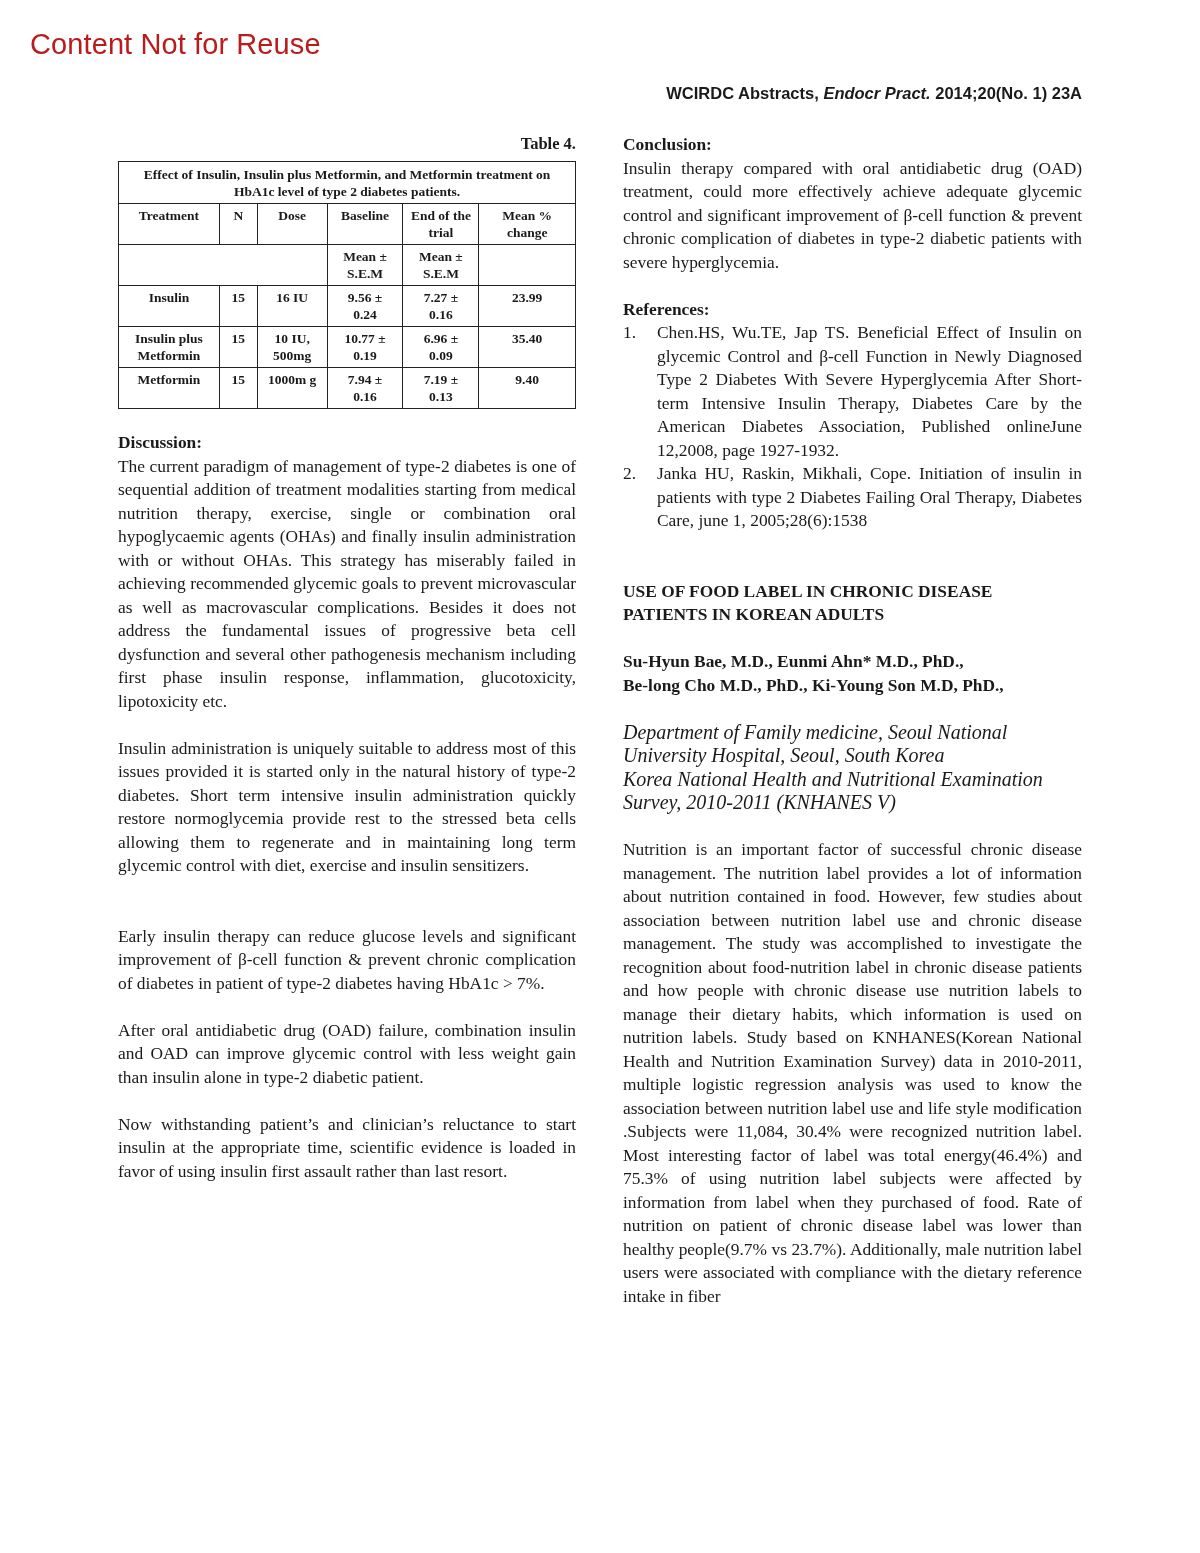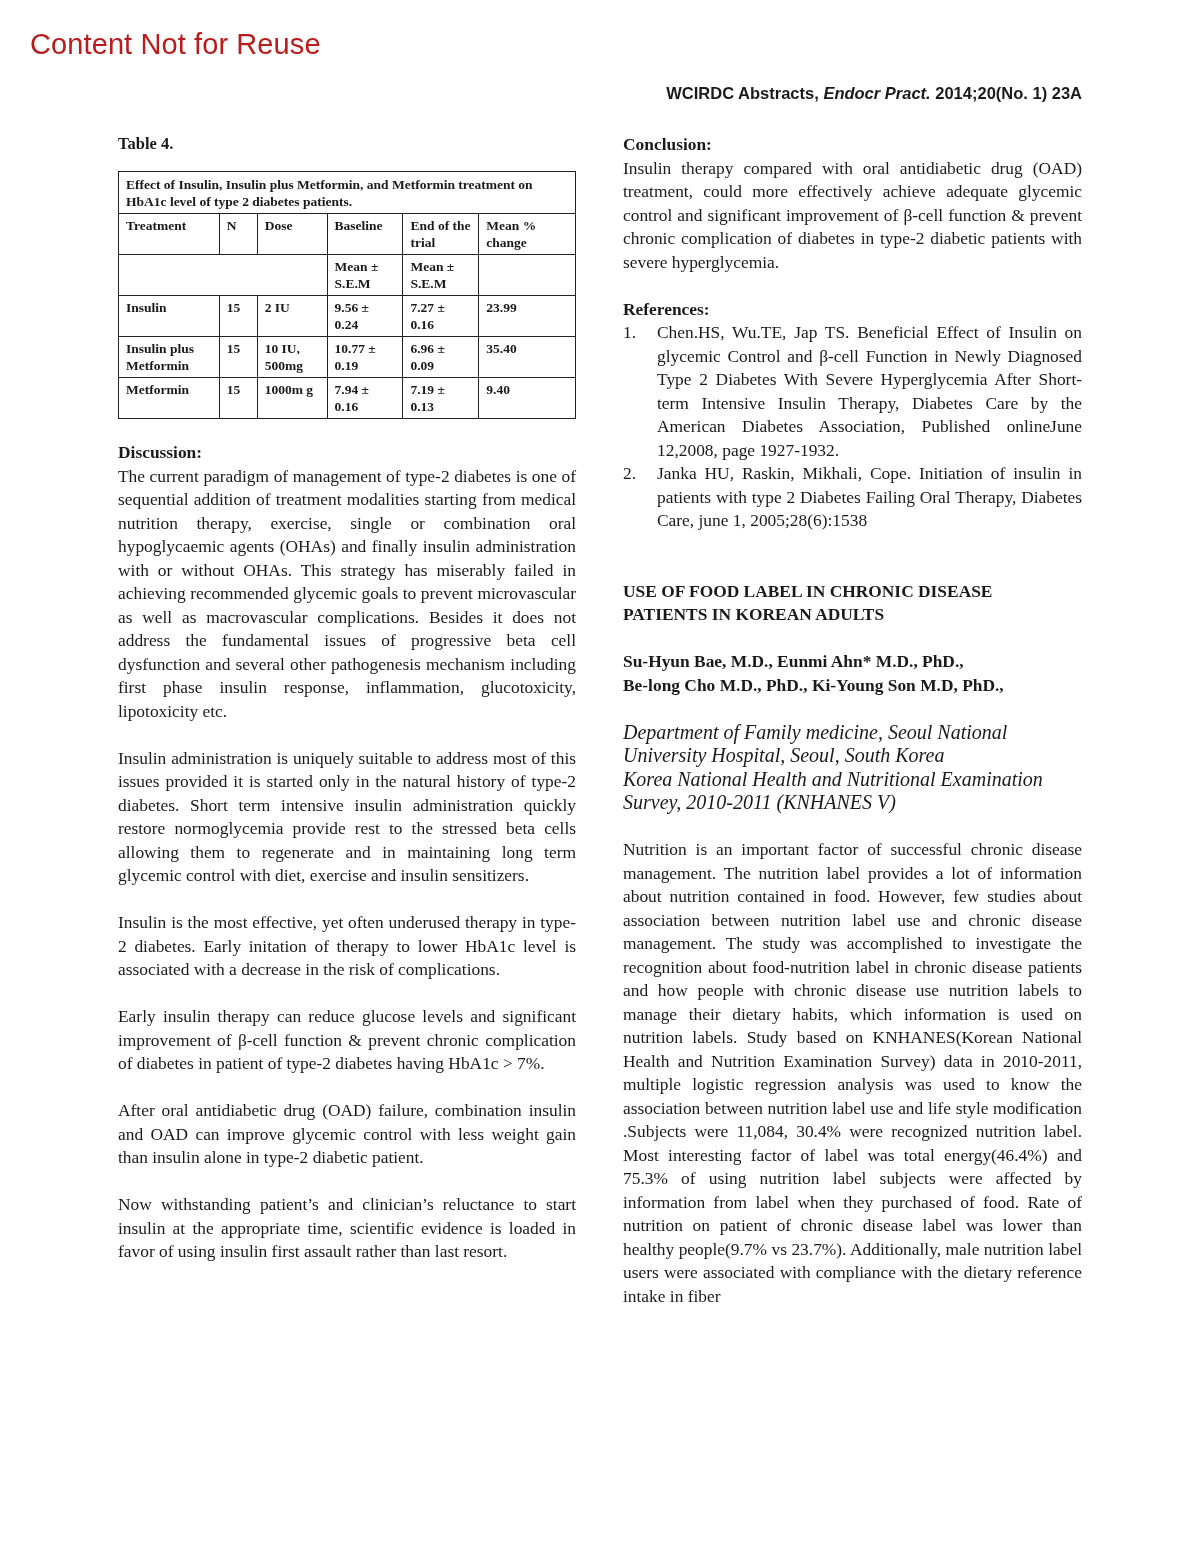--- a/index.html
+++ b/index.html
@@ -14,26 +14,26 @@
     .running-head {
       position: absolute; right: 118px; top: 84px;
       font-family: "Liberation Sans", "DejaVu Sans", sans-serif;
       font-size: 16.5px; font-weight: bold; color: #1a1a1a;
     }
     .running-head em { font-style: italic; }
 
     .col-left { position: absolute; left: 118px; top: 133px; width: 458px; }
     .col-right { position: absolute; left: 623px; top: 133px; width: 459px; }
 
-    .table-title { text-align: left; font-weight: bold; font-size: 16.5px; line-height: 22px; margin-bottom: 16px; margin-left: 0; }
+    .table-title { text-align: right; font-weight: bold; font-size: 16.5px; line-height: 22px; margin-bottom: 6px; margin-left: 0; }
     table.data {
       width: 458px; border-collapse: collapse; font-size: 13.5px; font-weight: bold; line-height: 17px;
       border: 1.5px solid #222;
     }
-    table.data td { border: 1.5px solid #222; padding: 3px 7px 3px 7px; vertical-align: top; }
+    table.data td { border: 1.5px solid #222; padding: 3px 7px 3px 7px; vertical-align: top; text-align: center; }
     table.data td.caption { padding: 4px 7px 3px 7px; }
     .w-treat { width: 101px; }
     .w-n { width: 38px; }
     .w-dose { width: 70px; }
     .w-base { width: 76px; }
     .w-end { width: 76px; }
     .w-mean { width: 97px; }
 
     .para {
       font-size: 17.4px; line-height: 23.5px; text-align: justify; hyphens: manual;
@@ -74,21 +74,21 @@
     </tr>
     <tr>
       <td colspan="3"></td>
       <td>Mean ± S.E.M</td>
       <td>Mean ± S.E.M</td>
       <td></td>
     </tr>
     <tr>
       <td>Insulin</td>
       <td>15</td>
-      <td>2 IU</td>
+      <td>16 IU</td>
       <td>9.56 ± 0.24</td>
       <td>7.27 ± 0.16</td>
       <td>23.99</td>
     </tr>
     <tr>
       <td>Insulin plus Metformin</td>
       <td>15</td>
       <td>10 IU, 500mg</td>
       <td>10.77 ± 0.19</td>
       <td>6.96 ± 0.09</td>
@@ -104,21 +104,20 @@
     </tr>
   </tbody>
     </table>
 
   <div style="height: 22px;"></div>
   <div class="heading">Discussion:</div>
   <p class="para">The current paradigm of management of type-2 diabetes is one of sequential addition of treatment modalities starting from medical nutrition therapy, exercise, single or com­bination oral hypoglycaemic agents (OHAs) and finally insulin administration with or without OHAs. This strategy has miserably failed in achieving recommended glycemic goals to prevent microvascular as well as macrovascular complications. Besides it does not address the fundamen­tal issues of progressive beta cell dysfunction and several other pathogenesis mechanism including first phase insulin response, inflammation, glucotoxicity, lipotoxicity etc.</p>
   <div class="gap"></div>
   <p class="para">Insulin administration is uniquely suitable to address most of this issues provided it is started only in the natural his­tory of type-2 diabetes. Short term intensive insulin admin­istration quickly restore normoglycemia provide rest to the stressed beta cells allowing them to regenerate and in maintaining long term glycemic control with diet, exercise and insulin sensitizers.</p>
   <div class="gap"></div>
-  <p class="para">Insulin is the most effective, yet often underused therapy in type-2 diabetes. Early initation of therapy to lower HbA1c level is associated with a decrease in the risk of complications.</p>
   <div class="gap"></div>
   <p class="para">Early insulin therapy can reduce glucose levels and sig­nificant improvement of β-cell function &amp; prevent chronic complication of diabetes in patient of type-2 diabetes hav­ing HbA1c &gt; 7%.</p>
   <div class="gap"></div>
   <p class="para">After oral antidiabetic drug (OAD) failure, combination insulin and OAD can improve glycemic control with less weight gain than insulin alone in type-2 diabetic patient.</p>
   <div class="gap"></div>
   <p class="para">Now withstanding patient’s and clinician’s reluctance to start insulin at the appropriate time, scientific evidence is loaded in favor of using insulin first assault rather than last resort.</p>
 </div>
 
 <div class="col-right">
   <div class="heading">Conclusion:</div>

